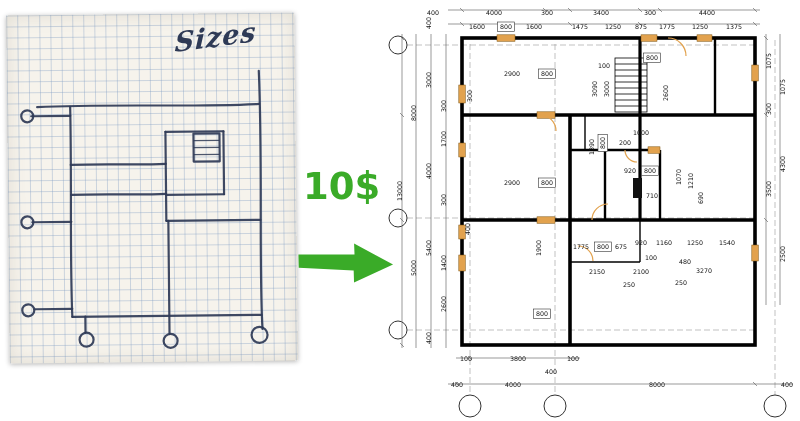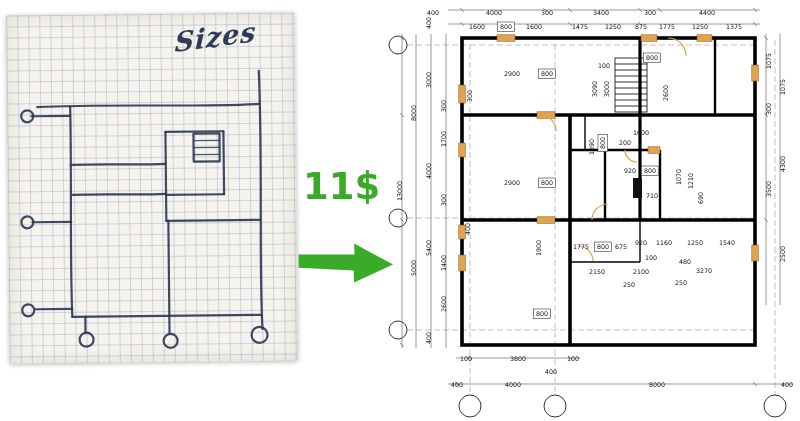--- a/index.html
+++ b/index.html
@@ -75,21 +75,21 @@
       <path class="ink" d="M63,302 H252"></path>
       <path class="ink" d="M76,302 V318"></path>
       <circle class="ink" cx="77" cy="325" r="7"></circle>
       <path class="ink" d="M160,207 V320"></path>
       <circle class="ink" cx="161" cy="327" r="7"></circle>
       <circle class="ink" cx="250" cy="322" r="8"></circle>
     </svg>
     <div class="sizes-label">Sizes</div>
   </div>
 
-  <div class="price">11$</div>
+  <div class="price">10$</div>
   <div class="arrow-wrap">
     <svg width="104" height="56" viewBox="0 0 104 56">
       <polygon class="arrow-shape" points="4,21 60,18 59,7 99,26 61,46 60,34 5,34" transform="rotate(3 50 28)"></polygon>
     </svg>
   </div>
 
   <svg class="cad" viewBox="0 0 800 421">
 
     <g stroke="#999" stroke-width="0.6" stroke-dasharray="6,3">
       <line x1="407" y1="45" x2="757" y2="45"></line>

